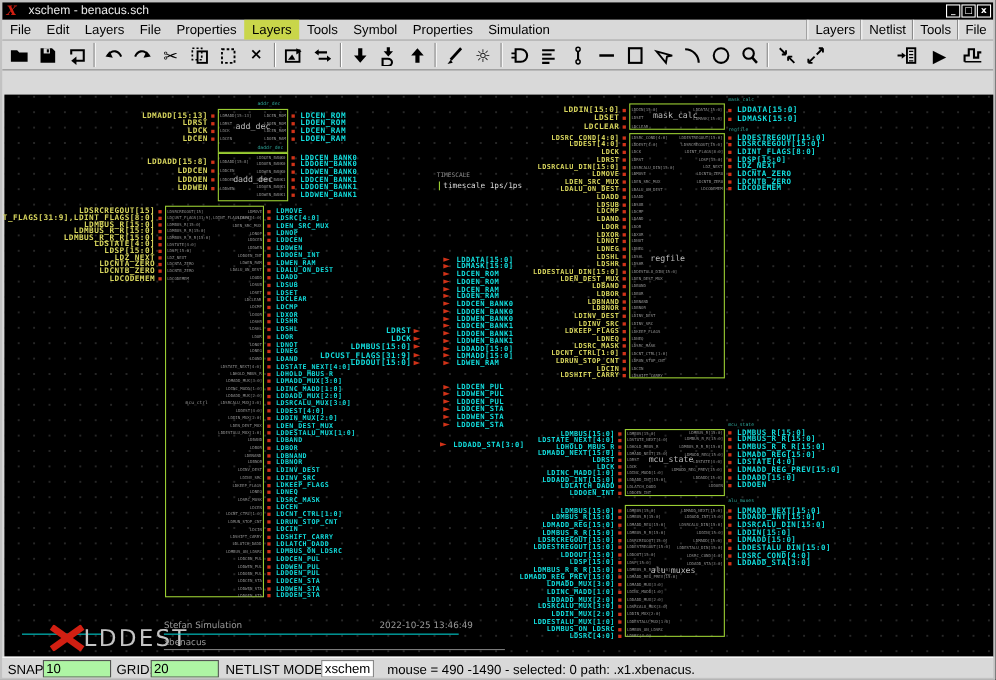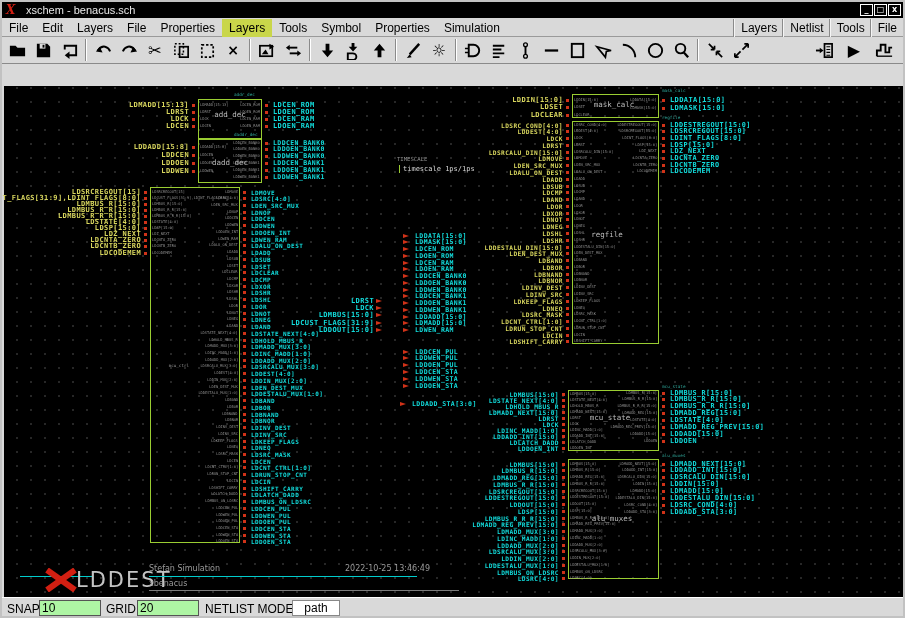--- a/index.html
+++ b/index.html
@@ -865,16 +865,17 @@
       <div class="lab" style="top: 315.5px; font-size: 6.5px; color: rgb(18, 220, 220); left: 408px; transform-origin: left center;">LDDADD_STA[3:0]</div>
       <div class="arr" style="top: 315.5px; left: 396px;"></div>
     </div>
 
   <div class="statusbar">
     <span class="sblabel" style="left:5px;">SNAP:</span>
     <input class="sbinput" style="left: 37px;" value="10">
     <span class="sblabel" style="left:104px;">GRID:</span>
     <input class="sbinput" style="left: 135px;" value="20">
     <span class="sblabel" style="left:203px;">NETLIST MODE:</span>
-    <div class="sbbtn" style="left:290px;">path</div>
+    <div class="sbbtn" style="left:290px;">xschem</div>
+    <span class="sbtext">mouse = 490 -1490 - selected: 0 path: .x1.xbenacus.</span>
   </div>
 
 </div>
 
 </body></html>

